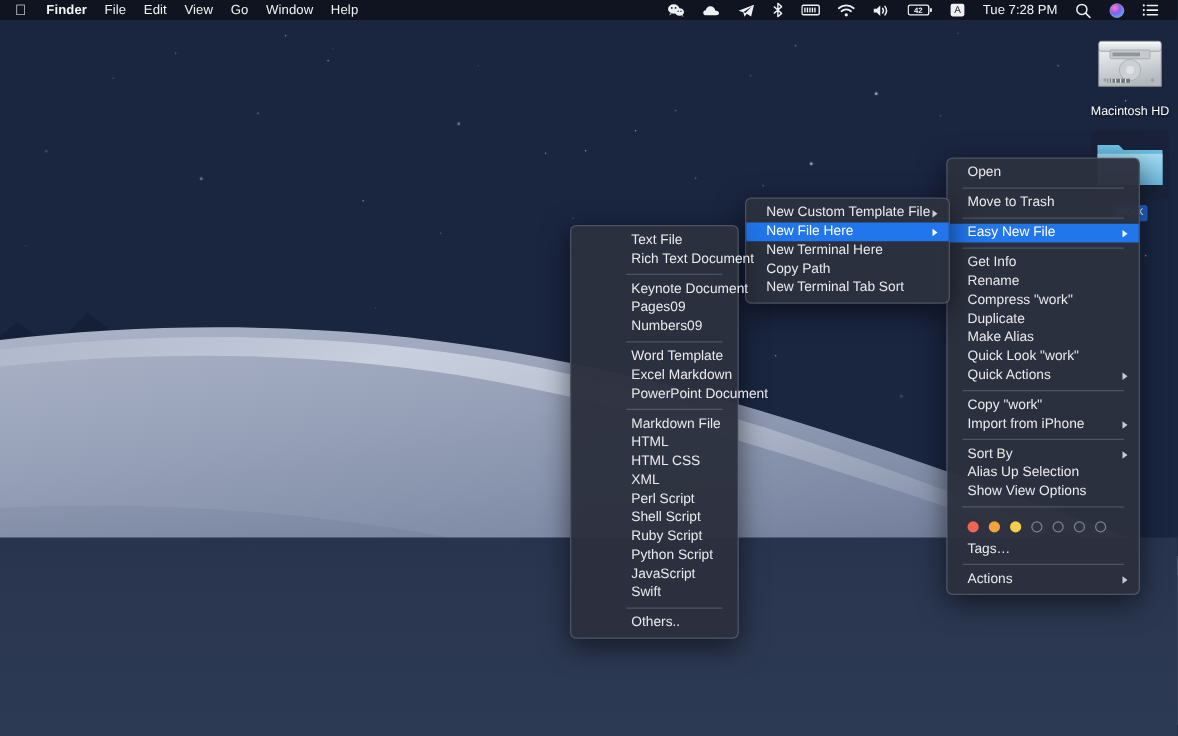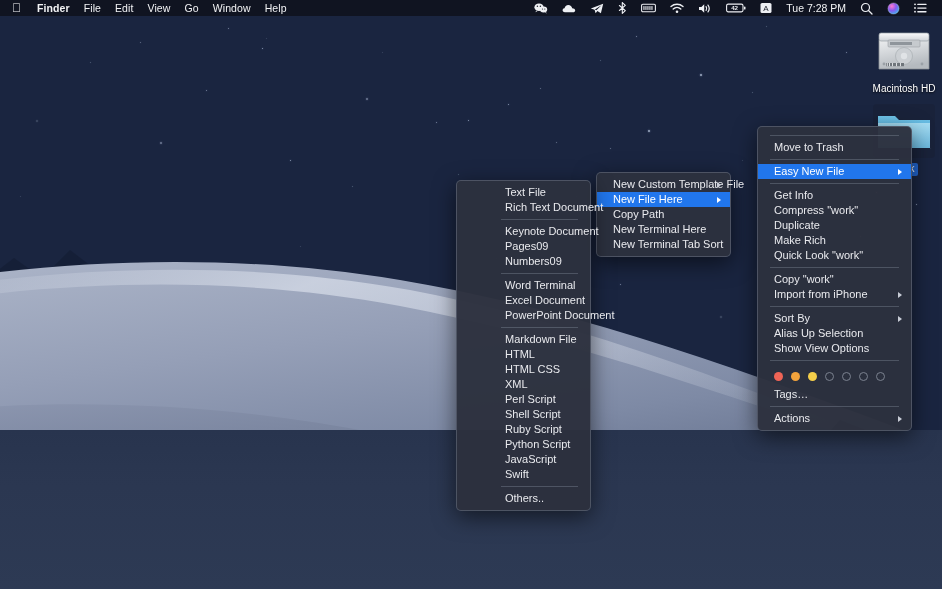--- a/index.html
+++ b/index.html
@@ -208,21 +208,21 @@
   }
   .tag-dot {
     width: 9px; height: 9px;
     border-radius: 50%;
     box-sizing: border-box;
   }
   .tag-dot.hollow { background: transparent; }
 
   
   #menu-right { left: 757px; top: 126px; width: 155px; }
-  #menu-mid   { left: 596px; top: 172px; width: 135px; }
+  #menu-mid   { left: 596px; top: 158px; width: 164px; }
   #menu-left  { left: 456px; top: 180px; width: 135px; padding-left: 32px; }
 </style>
 </head>
 <body>
 
 <div id="screen">
 
   <div id="wallpaper">
     <div id="stars">
         <span style="left:36px;top:120px;opacity:0.25;width:1.6px;height:1.6px;"></span>
@@ -496,44 +496,54 @@
           </linearGradient>
         </defs>
         <path d="M3 10 L20 10 L24 14 L55 14 L55 42 L3 42 Z" fill="url(#folderBack)"></path>
         <path d="M3 17 L55 17 L55 42 L3 42 Z" fill="url(#folderFront)"></path>
       </svg>
     </span>
     <div><span class="label selected">work</span></div>
   </div>
 
   <div class="ctx-menu" id="menu-right">
+    <div class="ctx-item">
+      <span>Open</span>
+    </div>
     <div class="ctx-sep"></div>
     <div class="ctx-item">
       <span>Move to Trash</span>
     </div>
     <div class="ctx-sep"></div>
     <div class="ctx-item highlight">
       <span>Easy New File</span>
       <span class="arrow"></span>
     </div>
     <div class="ctx-sep"></div>
     <div class="ctx-item">
       <span>Get Info</span>
     </div>
     <div class="ctx-item">
+      <span>Rename</span>
+    </div>
+    <div class="ctx-item">
       <span>Compress "work"</span>
     </div>
     <div class="ctx-item">
       <span>Duplicate</span>
     </div>
     <div class="ctx-item">
-      <span>Make Rich</span>
+      <span>Make Alias</span>
     </div>
     <div class="ctx-item">
       <span>Quick Look "work"</span>
+    </div>
+    <div class="ctx-item">
+      <span>Quick Actions</span>
+      <span class="arrow"></span>
     </div>
     <div class="ctx-sep"></div>
     <div class="ctx-item">
       <span>Copy "work"</span>
     </div>
     <div class="ctx-item">
       <span>Import from iPhone</span>
       <span class="arrow"></span>
     </div>
     <div class="ctx-sep"></div>
@@ -570,26 +580,26 @@
   <div class="ctx-menu" id="menu-mid">
     <div class="ctx-item">
       <span>New Custom Template File</span>
       <span class="arrow"></span>
     </div>
     <div class="ctx-item highlight">
       <span>New File Here</span>
       <span class="arrow"></span>
     </div>
     <div class="ctx-item">
+      <span>New Terminal Here</span>
+    </div>
+    <div class="ctx-item">
       <span>Copy Path</span>
     </div>
     <div class="ctx-item">
-      <span>New Terminal Here</span>
-    </div>
-    <div class="ctx-item">
       <span>New Terminal Tab Sort</span>
     </div>
   </div>
 
   <div class="ctx-menu" id="menu-left">
     <div class="ctx-item">
       <span>Text File</span>
     </div>
     <div class="ctx-item">
       <span>Rich Text Document</span>
@@ -599,24 +609,24 @@
       <span>Keynote Document</span>
     </div>
     <div class="ctx-item">
       <span>Pages09</span>
     </div>
     <div class="ctx-item">
       <span>Numbers09</span>
     </div>
     <div class="ctx-sep"></div>
     <div class="ctx-item">
-      <span>Word Terminal</span>
-    </div>
-    <div class="ctx-item">
-      <span>Excel Document</span>
+      <span>Word Template</span>
+    </div>
+    <div class="ctx-item">
+      <span>Excel Markdown</span>
     </div>
     <div class="ctx-item">
       <span>PowerPoint Document</span>
     </div>
     <div class="ctx-sep"></div>
     <div class="ctx-item">
       <span>Markdown File</span>
     </div>
     <div class="ctx-item">
       <span>HTML</span>

